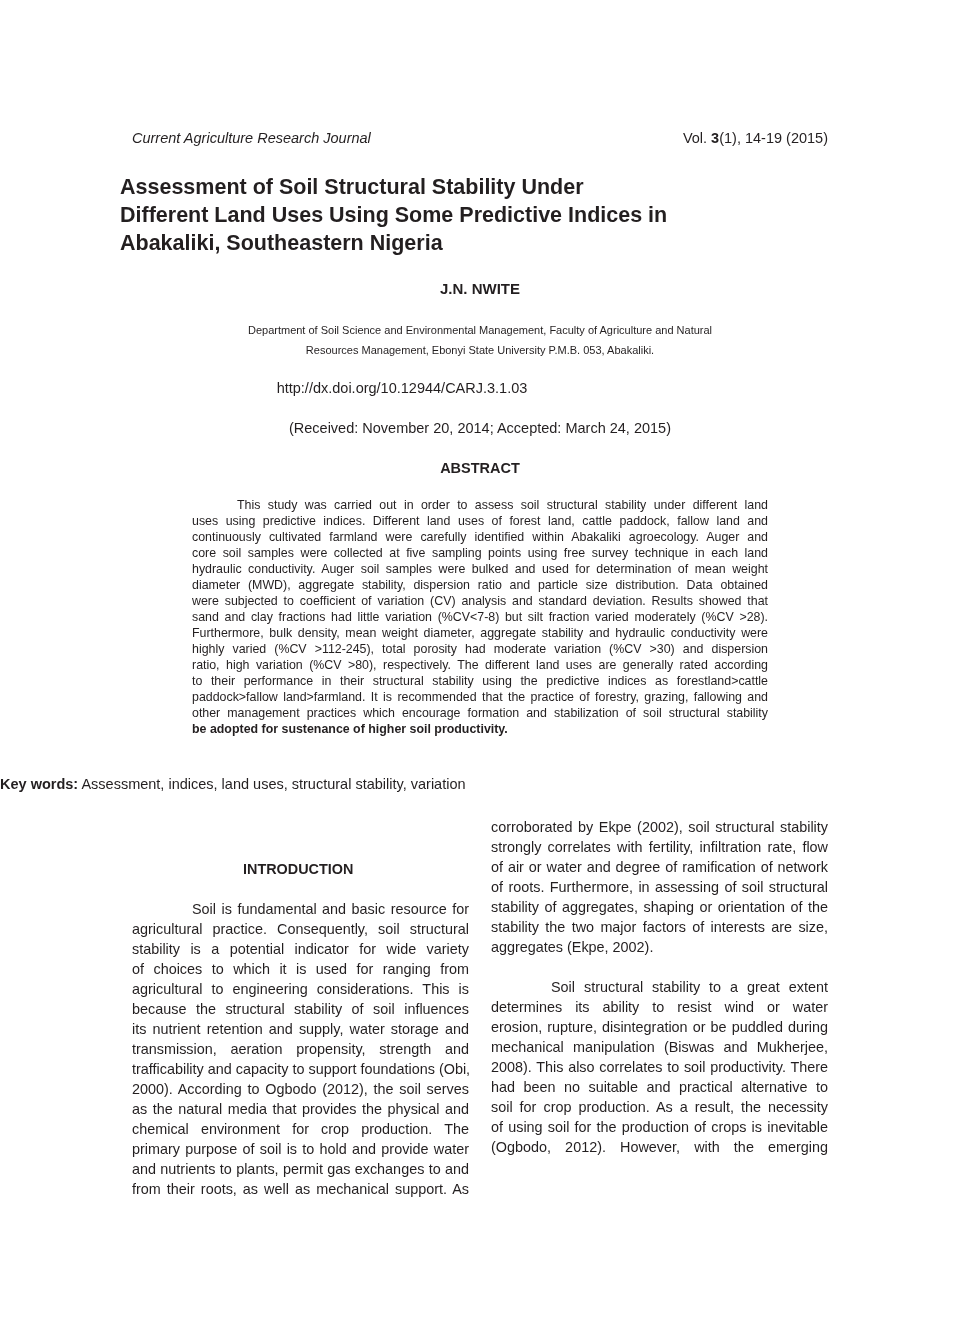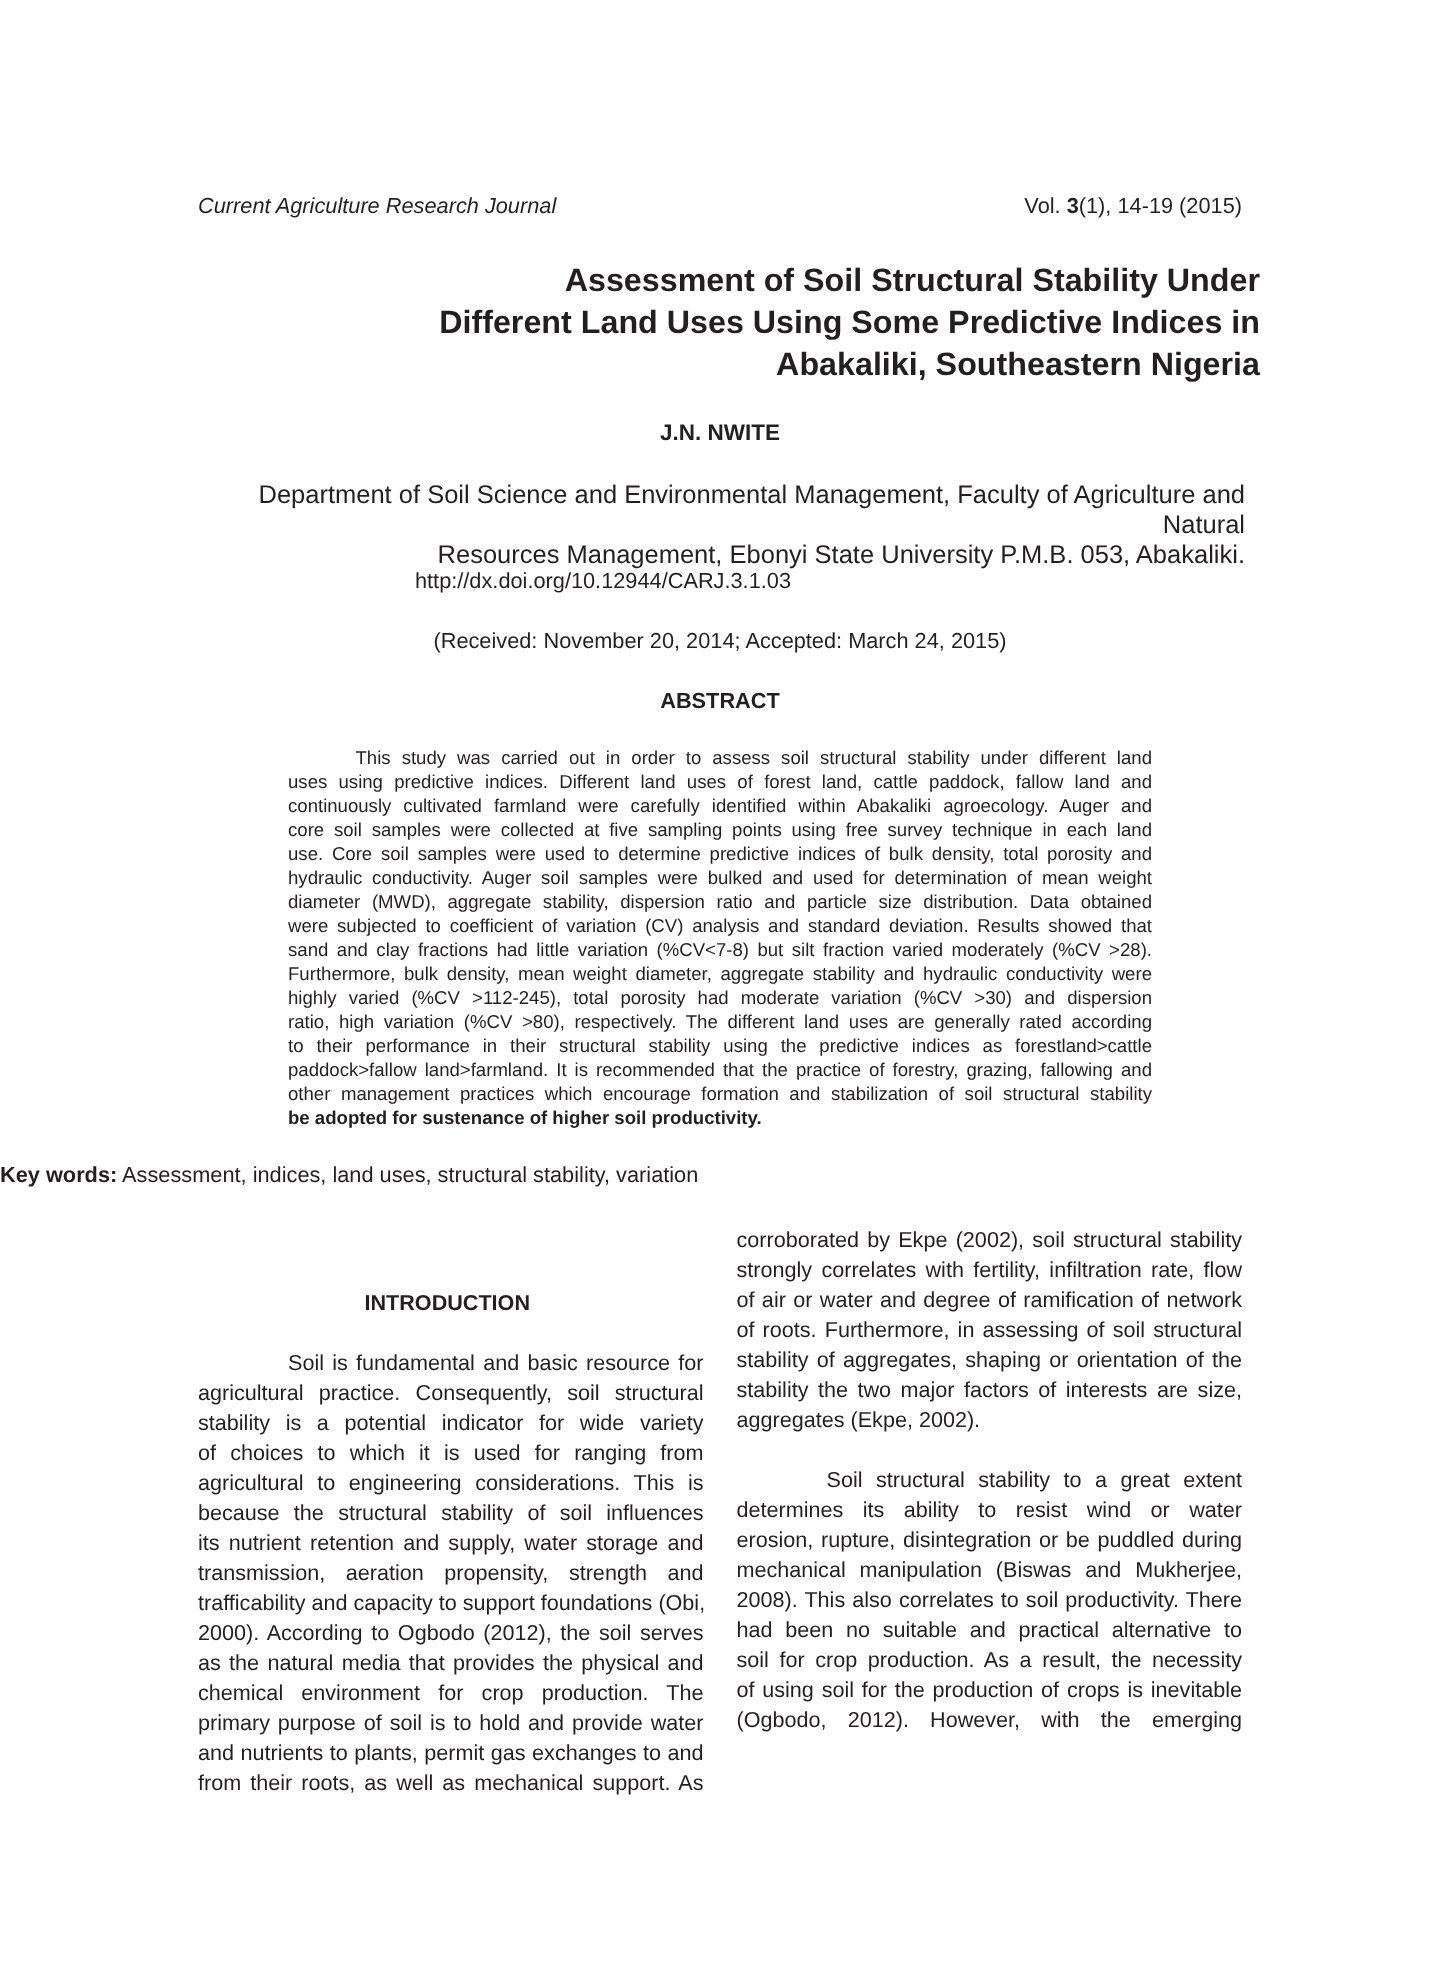--- a/index.html
+++ b/index.html
@@ -7,30 +7,30 @@
       width: 960px; height: 1320px; position: relative; overflow: hidden;
       font-family: "Liberation Sans", sans-serif; color: #231f20;
     }
     .running-head {
       position: absolute; top: 130px; left: 132px; width: 696px;
       display: flex; justify-content: space-between; font-size: 14.5px;
     }
     .journal-name { font-style: italic; }
     .title {
       position: absolute; top: 173px; left: 120px; width: 720px;
-      text-align: right; font-weight: bold; font-size: 21.5px; line-height: 28px;
+      text-align: left; font-weight: bold; font-size: 21.5px; line-height: 28px;
     }
     .title div { white-space: nowrap; }
     .author {
       position: absolute; top: 280px; left: 0; width: 960px; text-align: center;
       font-weight: bold; font-size: 15px;
     }
     .affiliation {
-      position: absolute; top: 320px; left: 130px; width: 700px; text-align: right;
-      font-size: 17px; line-height: 20px;
+      position: absolute; top: 320px; left: 130px; width: 700px; text-align: center;
+      font-size: 11px; line-height: 20px;
     }
     .doi {
       position: absolute; top: 380px; left: 0; width: 804px; text-align: center; font-size: 14.5px;
     }
     .received {
       position: absolute; top: 420px; left: 0; width: 960px; text-align: center; font-size: 14.5px;
     }
     .abstract-heading {
       position: absolute; top: 460px; left: 0; width: 960px; text-align: center;
       font-weight: bold; font-size: 14.5px;
@@ -90,21 +90,20 @@
 
 <div class="received">(Received:  November 20, 2014; Accepted: March 24, 2015)</div>
 
 <div class="abstract-heading">ABSTRACT</div>
 
 <div class="abstract-body">
   <span class="ab-line first">This study was carried out in order to assess soil structural stability under different land</span>
   <span class="ab-line">uses using predictive indices.  Different land uses of forest land, cattle paddock, fallow land and</span>
   <span class="ab-line">continuously cultivated farmland were carefully identified within Abakaliki agroecology. Auger and</span>
   <span class="ab-line">core soil  samples were collected at five sampling points using free survey technique in each land</span>
-  <span class="ab-line">use. Core soil samples were used to determine predictive indices of bulk density, total porosity and</span>
   <span class="ab-line">hydraulic conductivity. Auger soil samples were bulked and used for determination of mean weight</span>
   <span class="ab-line">diameter (MWD), aggregate stability, dispersion ratio and particle size distribution. Data obtained</span>
   <span class="ab-line">were subjected to coefficient of variation (CV) analysis and standard deviation. Results showed that</span>
   <span class="ab-line">sand and clay fractions had little variation (%CV&lt;7-8) but silt fraction varied moderately (%CV &gt;28).</span>
   <span class="ab-line">Furthermore, bulk density, mean weight diameter, aggregate stability and hydraulic conductivity were</span>
   <span class="ab-line">highly varied (%CV &gt;112-245), total porosity had moderate variation (%CV &gt;30) and dispersion</span>
   <span class="ab-line">ratio, high variation (%CV &gt;80), respectively. The different land uses are generally rated according</span>
   <span class="ab-line">to their performance in their structural stability using the predictive indices as forestland&gt;cattle</span>
   <span class="ab-line">paddock&gt;fallow land&gt;farmland. It is recommended that the practice of forestry, grazing, fallowing and</span>
   <span class="ab-line">other management practices which encourage formation and stabilization of soil structural stability</span>

